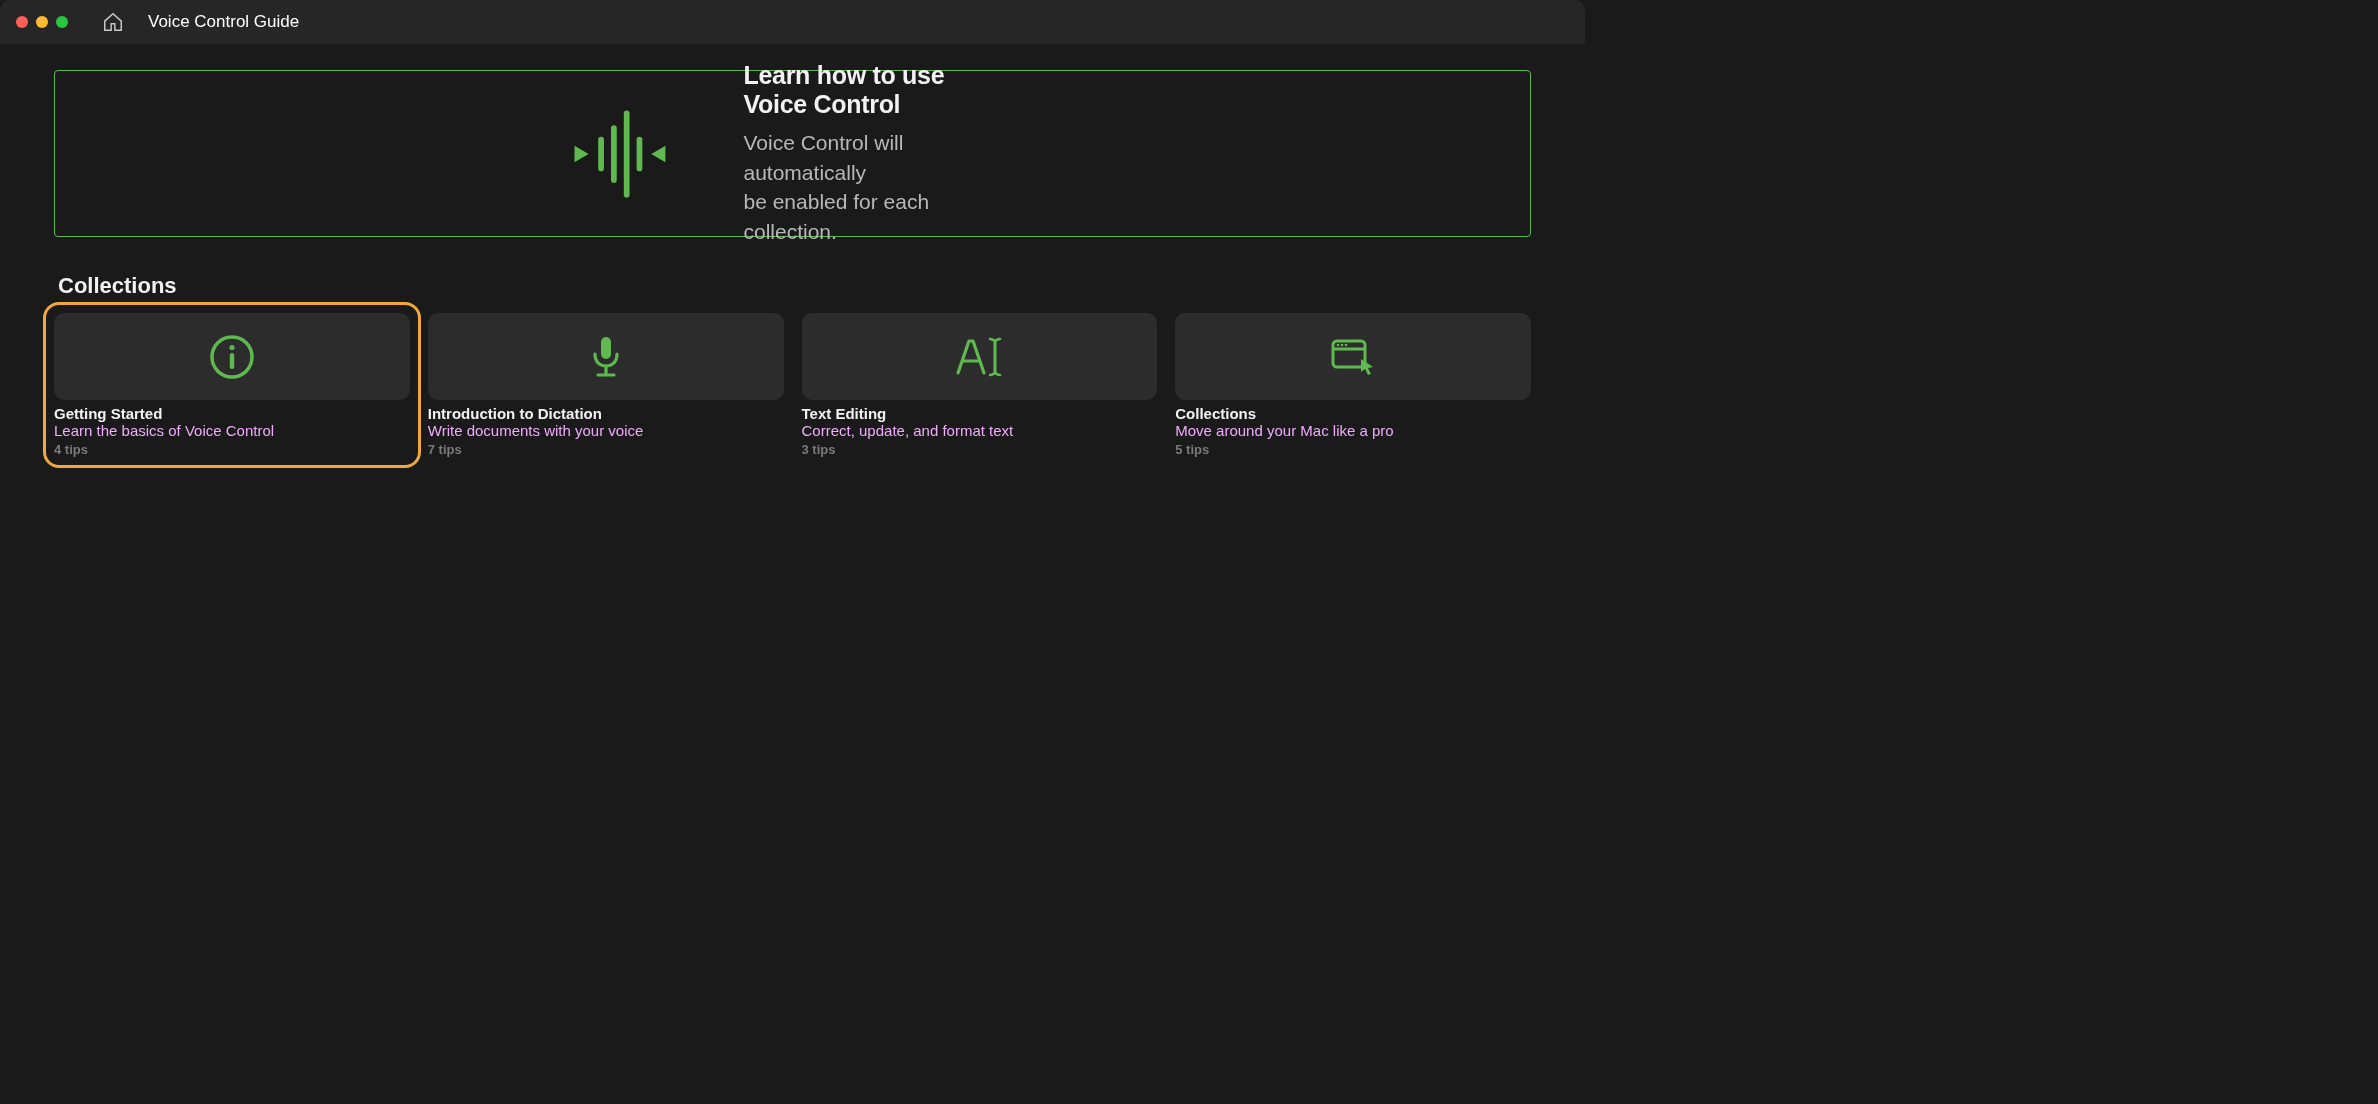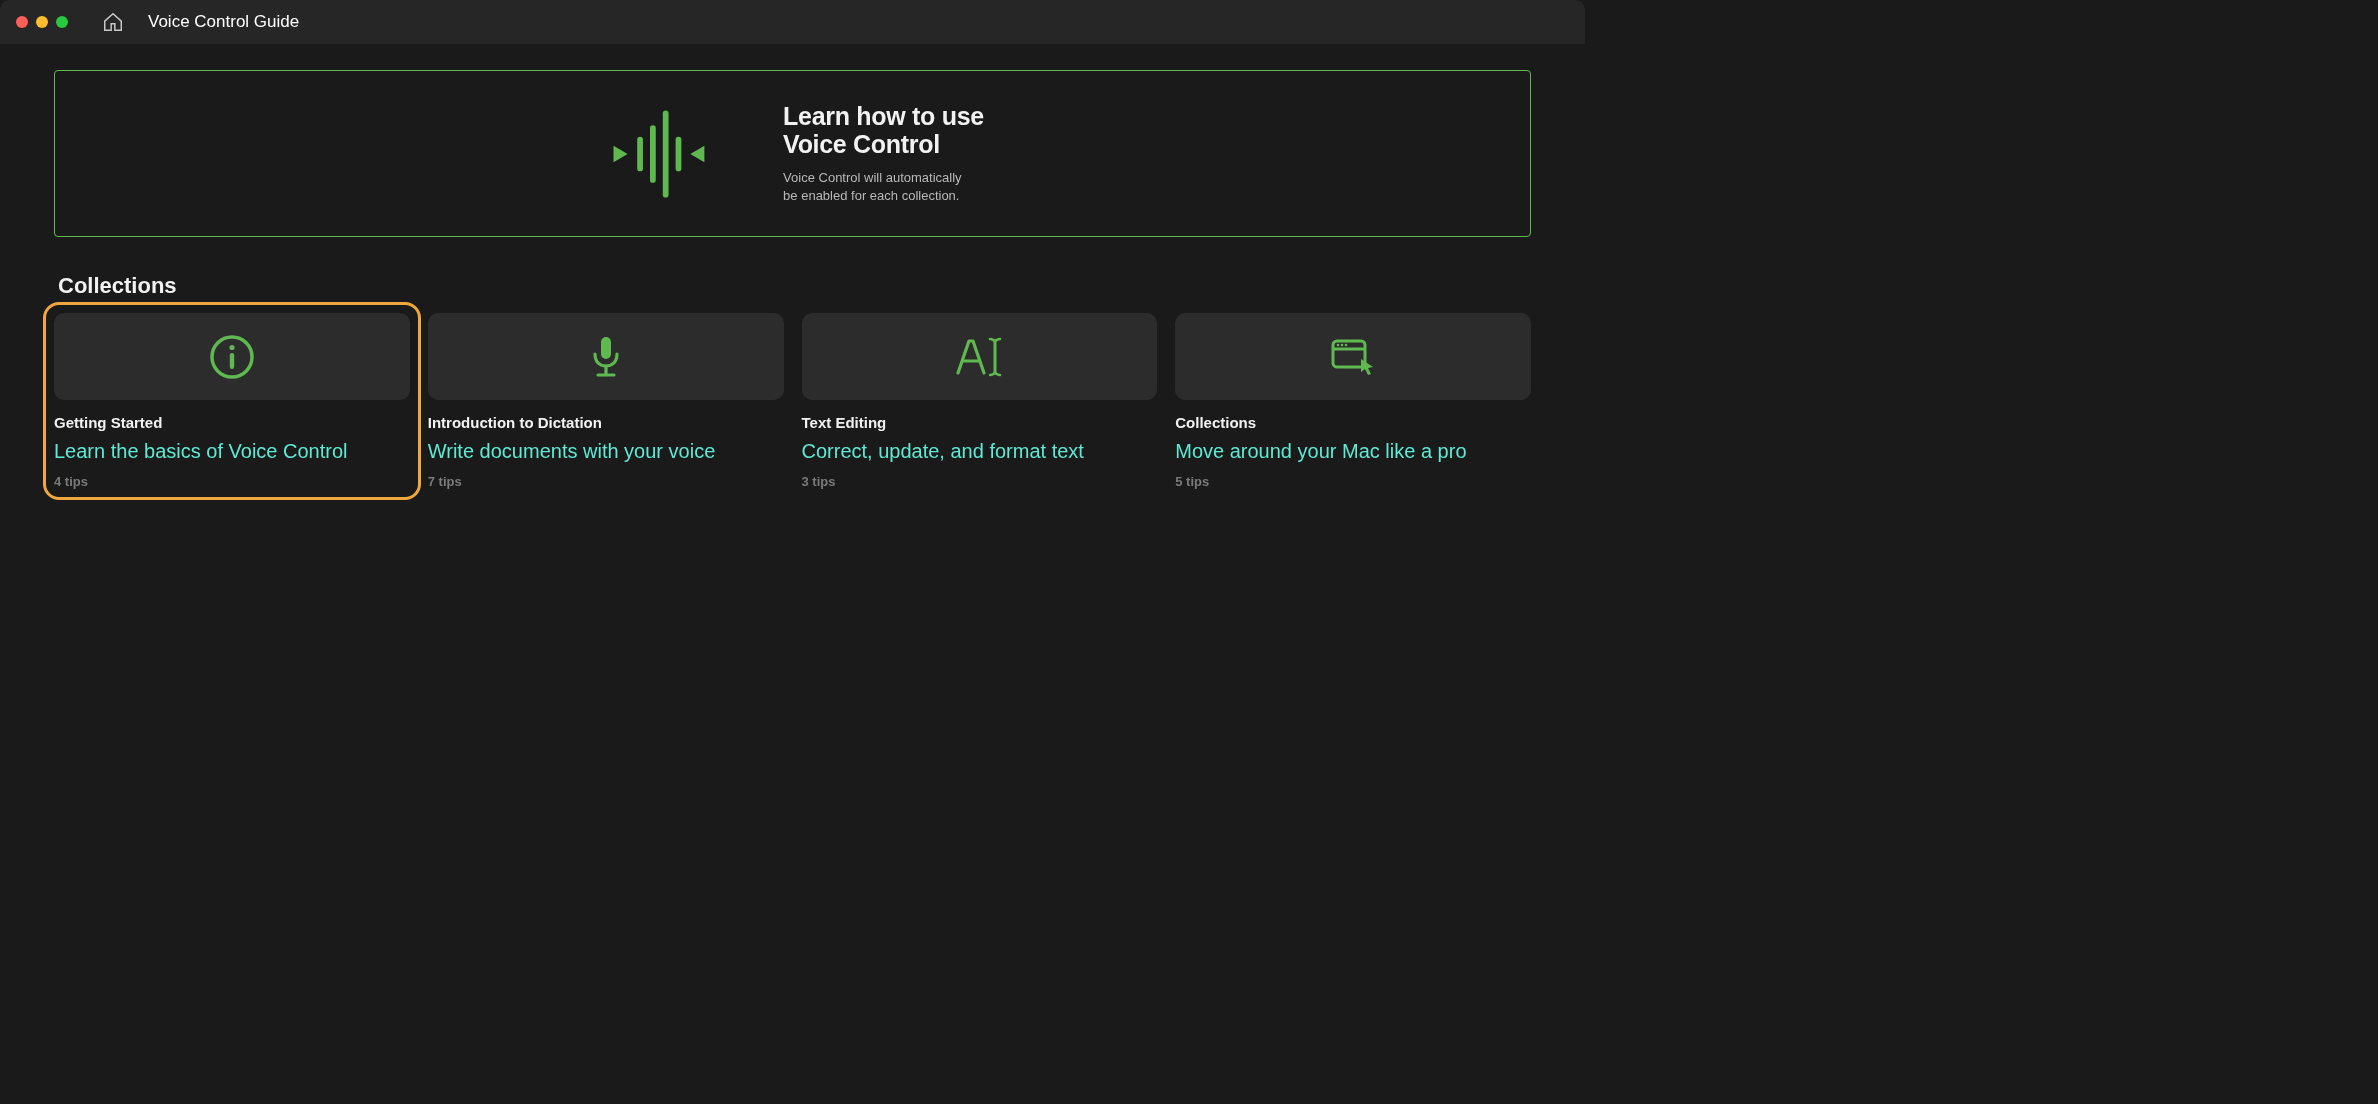--- a/index.html
+++ b/index.html
@@ -77,41 +77,41 @@
     }
     .hero-title {
       font-size: 25px;
       font-weight: 700;
       color: #f2f2f2;
       line-height: 1.15;
       letter-spacing: -0.3px;
       margin-bottom: 10px;
     }
     .hero-subtitle {
-      font-size: 13px;
+      font-size: 21px;
       color: #b8b8b8;
       line-height: 1.4;
     }
     .section-title {
       font-size: 22px;
       font-weight: 700;
       color: #f2f2f2;
       margin-top: 36px;
       margin-bottom: 14px;
       margin-left: 4px;
     }
     .cards {
       display: flex;
       gap: 18px;
     }
     .card {
       flex: 1;
       display: flex;
       flex-direction: column;
-      gap: 10px;
+      gap: 1px;
       border-radius: 14px;
       padding: 0;
       cursor: pointer;
     }
     .card.selected {
       border: 3px solid #f0a83e;
       border-radius: 16px;
       padding: 8px;
       margin: -11px;
     }
@@ -123,22 +123,22 @@
       align-items: center;
       justify-content: center;
     }
     .card-title {
       font-size: 15px;
       font-weight: 600;
       color: #f2f2f2;
       margin-top: 4px;
     }
     .card-desc {
-      font-size: 20px;
-      color: #5eead4;
+      font-size: 15px;
+      color: #f0abfc;
       line-height: 1.05;
     }
     .card-tips {
       font-size: 13px;
       color: #7a7a7a;
       margin-top: 2px;
       font-weight: bold;
     }
   </style>
 </head>

